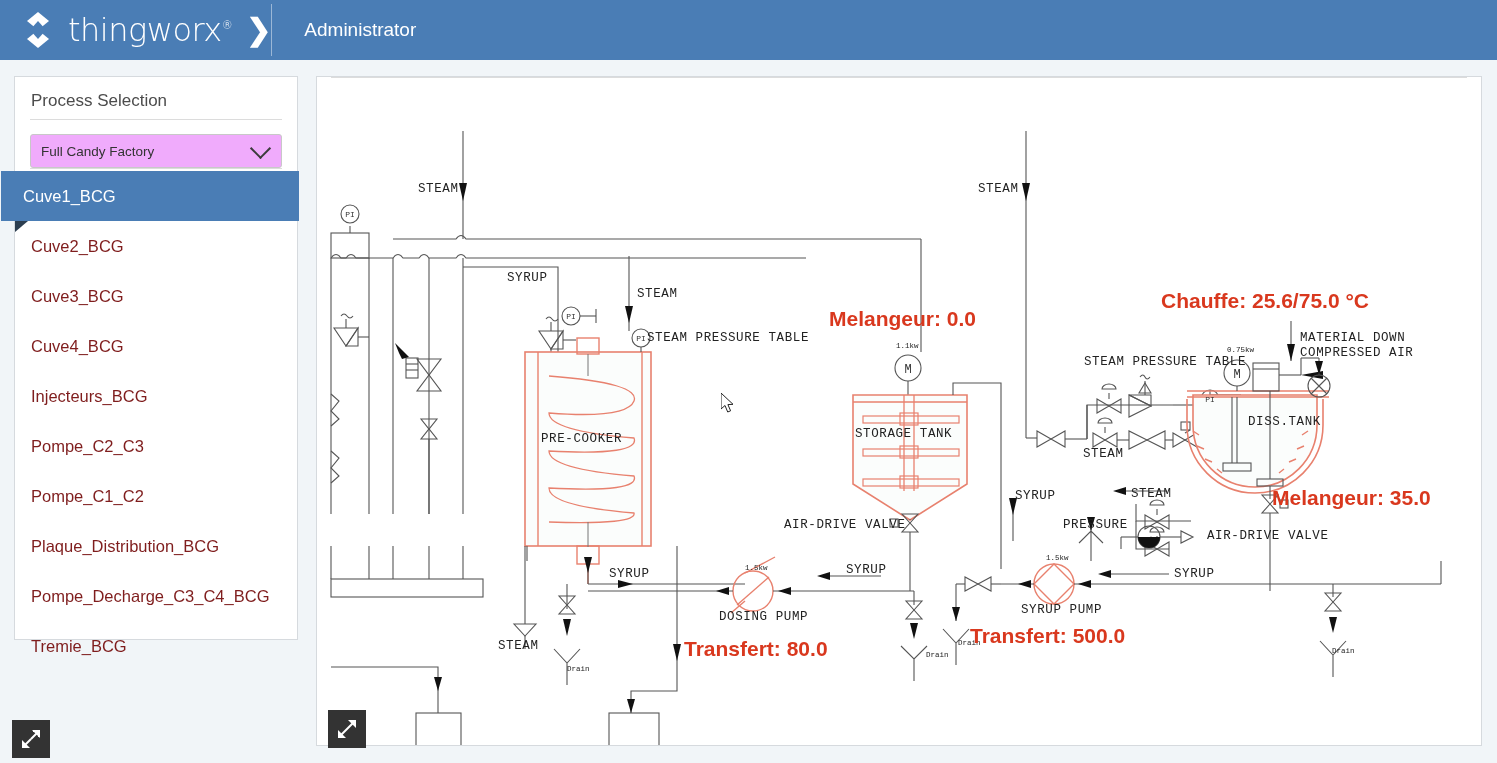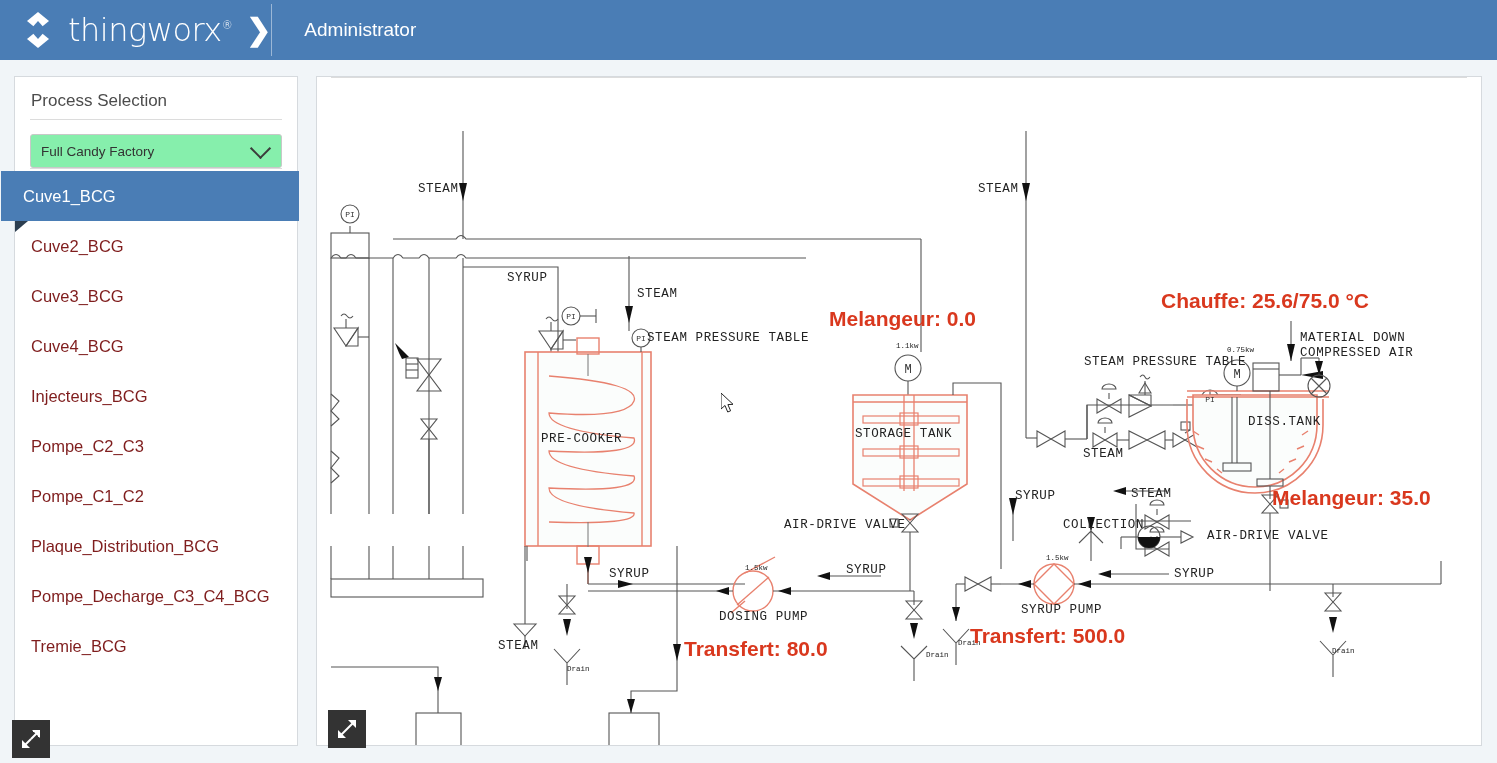--- a/index.html
+++ b/index.html
@@ -31,32 +31,32 @@
     color:#ffffff;font-size:13px;letter-spacing:0.4px;
     padding:0 22px;white-space:nowrap;cursor:pointer;
     font-family:"Liberation Sans", sans-serif;
   }
   #navright{display:flex;align-items:center;height:60px;}
   .nav-divider{width:1px;height:52px;background:rgba(255,255,255,.45);margin-right:4px;}
   #admin-label{color:#fff;font-size:19px;padding:0 28px;white-space:nowrap;}
 
   
   #left-panel{
-    position:absolute;left:14px;top:76px;width:284px;height:670px;
+    position:absolute;left:14px;top:76px;width:284px;height:564px;
     background:#fff;border:1px solid #d6dade;box-sizing:border-box;
   }
   .panel-label{
     font-size:17px;color:#4c4c4c;padding:14px 16px 8px 16px;
     font-family:"Liberation Sans", sans-serif;font-weight:300;
   }
   .panel-rule{height:1px;background:#dcdcdc;margin:0 15px;}
   #process-select{
     margin:14px 15px 0 15px;height:34px;border:1px solid #c8c8c8;border-radius:3px;
     display:flex;align-items:center;justify-content:space-between;
-    padding:0 10px;box-sizing:border-box;cursor:pointer;background:#86efac;
+    padding:0 10px;box-sizing:border-box;cursor:pointer;background:#f0abfc;
   }
   #process-select .val{font-size:13.5px;color:#333;}
   .chev-down{
     width:13px;height:13px;border-right:2.4px solid #3b3b3b;border-bottom:2.4px solid #3b3b3b;
     transform:rotate(45deg);margin-bottom:5px;margin-right:3px;
   }
   #machine-list{margin-top:2px;}
   .machine-item{
     height:50px;line-height:50px;padding-left:16px;font-size:16.5px;color:#7f1d1d;
     font-family:"Liberation Sans", sans-serif;font-weight:300;cursor:pointer;
@@ -447,21 +447,21 @@
       <div class="dlbl" style="position: absolute; left: 609px; top: 574px; font-family: &quot;Liberation Mono&quot;, monospace; font-size: 7.5px; color: rgb(34, 34, 34); white-space: nowrap; letter-spacing: 0px;">Drain</div>
       <div class="dlbl" style="position: absolute; left: 641px; top: 562px; font-family: &quot;Liberation Mono&quot;, monospace; font-size: 7.5px; color: rgb(34, 34, 34); white-space: nowrap; letter-spacing: 0px;">Drain</div>
       <div class="dlbl" style="position: absolute; left: 661px; top: 105px; font-family: &quot;Liberation Mono&quot;, monospace; font-size: 12.5px; color: rgb(34, 34, 34); white-space: nowrap; letter-spacing: 0.6px;">STEAM</div>
       <div class="dlbl" style="position: absolute; left: 579px; top: 265px; font-family: &quot;Liberation Mono&quot;, monospace; font-size: 7.5px; color: rgb(34, 34, 34); white-space: nowrap; letter-spacing: 0px;">1.1kw</div>
       <div class="dlbl" style="position: absolute; left: 538px; top: 350px; font-family: &quot;Liberation Mono&quot;, monospace; font-size: 12.5px; color: rgb(34, 34, 34); white-space: nowrap; letter-spacing: 0.6px;">STORAGE TANK</div>
       <div class="dlbl" style="position: absolute; left: 467px; top: 441px; font-family: &quot;Liberation Mono&quot;, monospace; font-size: 12.5px; color: rgb(34, 34, 34); white-space: nowrap; letter-spacing: 0.6px;">AIR-DRIVE VALVE</div>
       <div class="dlbl" style="position: absolute; left: 698px; top: 412px; font-family: &quot;Liberation Mono&quot;, monospace; font-size: 12.5px; color: rgb(34, 34, 34); white-space: nowrap; letter-spacing: 0.6px;">SYRUP</div>
       <div class="dlbl" style="position: absolute; left: 767px; top: 278px; font-family: &quot;Liberation Mono&quot;, monospace; font-size: 12.5px; color: rgb(34, 34, 34); white-space: nowrap; letter-spacing: 0.6px;">STEAM PRESSURE TABLE</div>
       <div class="dlbl" style="position: absolute; left: 766px; top: 370px; font-family: &quot;Liberation Mono&quot;, monospace; font-size: 12.5px; color: rgb(34, 34, 34); white-space: nowrap; letter-spacing: 0.6px;">STEAM</div>
       <div class="dlbl" style="position: absolute; left: 814px; top: 410px; font-family: &quot;Liberation Mono&quot;, monospace; font-size: 12.5px; color: rgb(34, 34, 34); white-space: nowrap; letter-spacing: 0.6px;">STEAM</div>
-      <div class="dlbl" style="position: absolute; left: 746px; top: 441px; font-family: &quot;Liberation Mono&quot;, monospace; font-size: 12.5px; color: rgb(34, 34, 34); white-space: nowrap; letter-spacing: 0.6px;">COLLECTION</div>
+      <div class="dlbl" style="position: absolute; left: 746px; top: 441px; font-family: &quot;Liberation Mono&quot;, monospace; font-size: 12.5px; color: rgb(34, 34, 34); white-space: nowrap; letter-spacing: 0.6px;">PRESSURE</div>
       <div class="dlbl" style="position: absolute; left: 890px; top: 452px; font-family: &quot;Liberation Mono&quot;, monospace; font-size: 12.5px; color: rgb(34, 34, 34); white-space: nowrap; letter-spacing: 0.6px;">AIR-DRIVE VALVE</div>
       <div class="dlbl" style="position: absolute; left: 857px; top: 490px; font-family: &quot;Liberation Mono&quot;, monospace; font-size: 12.5px; color: rgb(34, 34, 34); white-space: nowrap; letter-spacing: 0.6px;">SYRUP</div>
       <div class="dlbl" style="position: absolute; left: 704px; top: 526px; font-family: &quot;Liberation Mono&quot;, monospace; font-size: 12.5px; color: rgb(34, 34, 34); white-space: nowrap; letter-spacing: 0.6px;">SYRUP PUMP</div>
       <div class="dlbl" style="position: absolute; left: 729px; top: 477px; font-family: &quot;Liberation Mono&quot;, monospace; font-size: 7.5px; color: rgb(34, 34, 34); white-space: nowrap; letter-spacing: 0px;">1.5kw</div>
       <div class="dlbl" style="position: absolute; left: 910px; top: 269px; font-family: &quot;Liberation Mono&quot;, monospace; font-size: 7.5px; color: rgb(34, 34, 34); white-space: nowrap; letter-spacing: 0px;">0.75kw</div>
       <div class="dlbl" style="position: absolute; left: 931px; top: 338px; font-family: &quot;Liberation Mono&quot;, monospace; font-size: 12.5px; color: rgb(34, 34, 34); white-space: nowrap; letter-spacing: 0.6px;">DISS.TANK</div>
       <div class="dlbl" style="position: absolute; left: 983px; top: 254px; font-family: &quot;Liberation Mono&quot;, monospace; font-size: 12.5px; color: rgb(34, 34, 34); white-space: nowrap; letter-spacing: 0.6px;">MATERIAL DOWN</div>
       <div class="dlbl" style="position: absolute; left: 983px; top: 269px; font-family: &quot;Liberation Mono&quot;, monospace; font-size: 12.5px; color: rgb(34, 34, 34); white-space: nowrap; letter-spacing: 0.6px;">COMPRESSED AIR</div>
       <div class="dlbl" style="position: absolute; left: 1015px; top: 570px; font-family: &quot;Liberation Mono&quot;, monospace; font-size: 7.5px; color: rgb(34, 34, 34); white-space: nowrap; letter-spacing: 0px;">Drain</div>
     </div>

